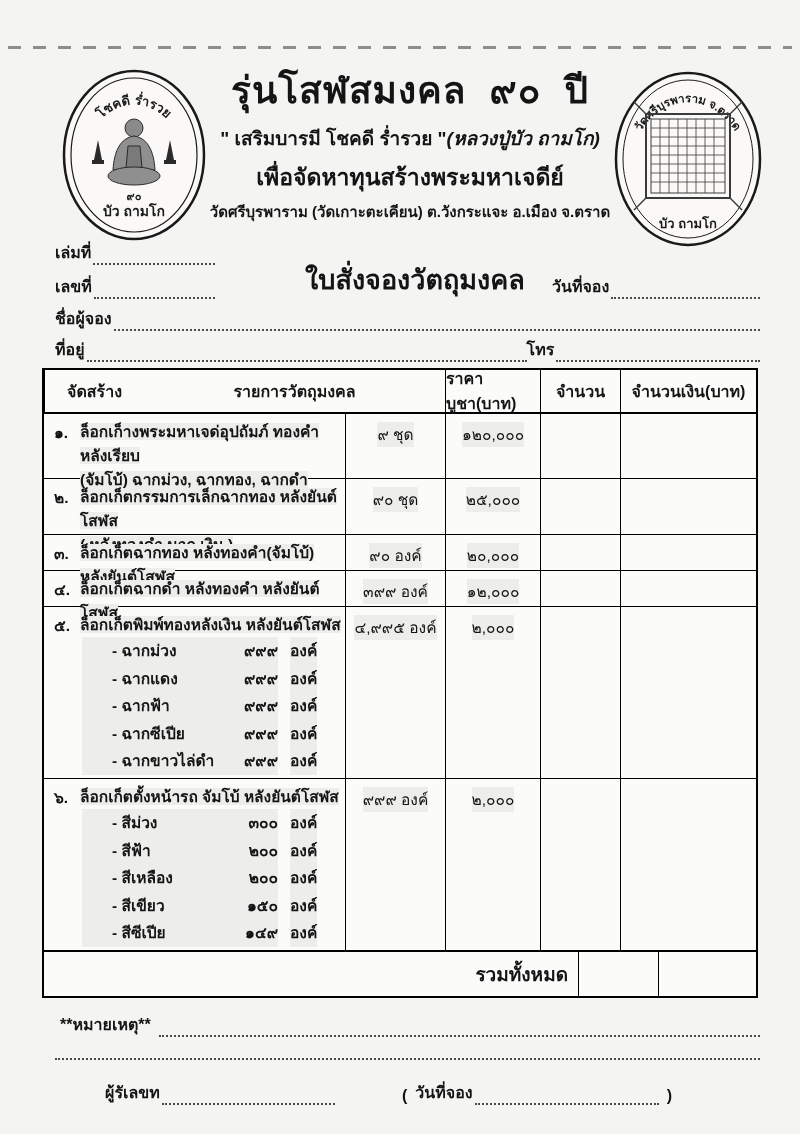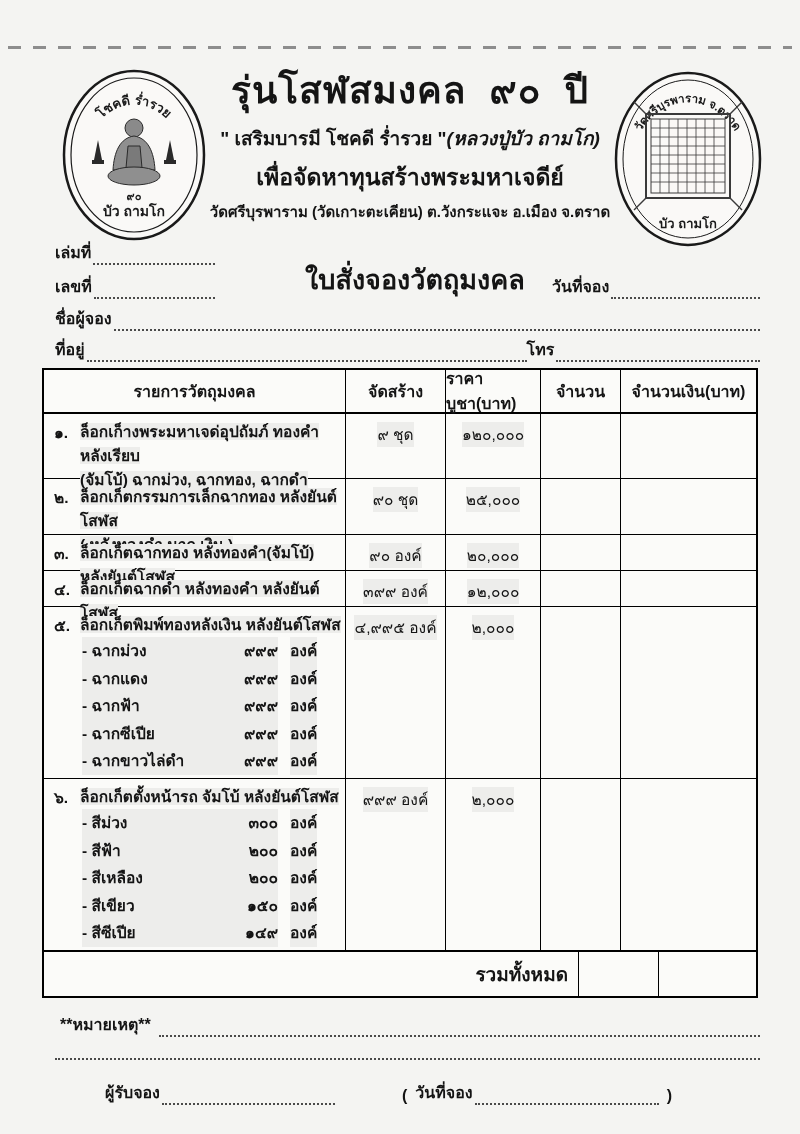--- a/index.html
+++ b/index.html
@@ -52,21 +52,21 @@
   .c5 { flex:1;      border-left:1px solid #000; }
   .thead { height:44px; border-bottom:2px solid #000; font-weight:bold; font-size:16px; }
   .thead .c { display:flex; align-items:center; justify-content:center; padding:0; }
   .item-cell { display:flex; font-size:15.5px; font-weight:600; padding:6px 4px 2px 10px; }
   .item-no { width:26px; flex:none; }
   .item-body { flex:1; }
   .item-line { line-height:1.55; }
   .hl { background:#ededeb; }
   .subs { margin-top:3px; }
   .sub-row { display:flex; align-items:baseline; line-height:1.78; padding-left:2px; }
-  .sub-name { flex:none; width:148px; }
+  .sub-name { flex:none; width:148px;padding-left:30px; }
   .sub-qty { flex:none; width:48px; text-align:right; }
   .sub-unit { flex:none; margin-left:12px; }
   .qty-cell, .price-cell { display:flex; justify-content:center; font-size:15.5px; font-weight:400; padding-top:8px; }
   .qty-cell span, .price-cell span { align-self:flex-start; }
   .total-row { height:45px; border-bottom:none; border-top:1px solid #000; font-weight:bold;padding-left:36px; }
   .total-merged { width:498px; display:flex; align-items:center; justify-content:flex-end;
                   padding-right:10px; font-size:19px; }
   .total-row .c4 { width:80px; border-left:1px solid #000; }
   
   .note-label { font-weight:bold; font-size:16px; margin-right:6px; }
@@ -171,22 +171,22 @@
 <div class="fld" style="left:55px; top:337px; width:705px;">
   <span>ที่อยู่</span>
   <span class="dots fix" style="width:440px;"></span>
   <span>โทร</span>
   <span class="dots"></span>
 </div>
 
 <div class="otable">
 
   <div class="trow thead">
+    <div class="c c2">จัดสร้าง</div>
     <div class="c c1">รายการวัตถุมงคล</div>
-    <div class="c c2">จัดสร้าง</div>
     <div class="c c3">ราคาบูชา(บาท)</div>
     <div class="c c4">จำนวน</div>
     <div class="c c5">จำนวนเงิน(บาท)</div>
   </div>
 
   <div class="trow" style="height:65px;">
     <div class="c c1 item-cell">
       <span class="item-no">๑.</span>
       <span class="item-body">
         <span class="item-line hl">ล็อกเก็างพระมหาเจด่อุปถัมภ์ ทองคำหลังเรียบ</span><br>
@@ -348,21 +348,21 @@
 
 <div class="fld" style="left:60px; top:1012px; width:700px;">
   <span class="note-label">**หมายเหตุ**</span>
   <span class="dots"></span>
 </div>
 <div class="fld" style="left:55px; top:1046px; width:705px;">
   <span class="dots" style="margin-left:0;"></span>
 </div>
 
 <div class="sign-line" style="left:105px; top:1080px; width:230px;">
-  <span>ผู้รับจอง</span>
+  <span>ผู้รัเลขท</span>
   <span class="dots"></span>
 </div>
 <div class="sign-line" style="left:402px; top:1080px; width:270px;">
   <span style="margin-right:8px;">(</span>
   <span>วันที่จอง</span>
   <span class="dots"></span>
   <span style="margin-left:8px;">)</span>
 </div>
 
 </body></html>

